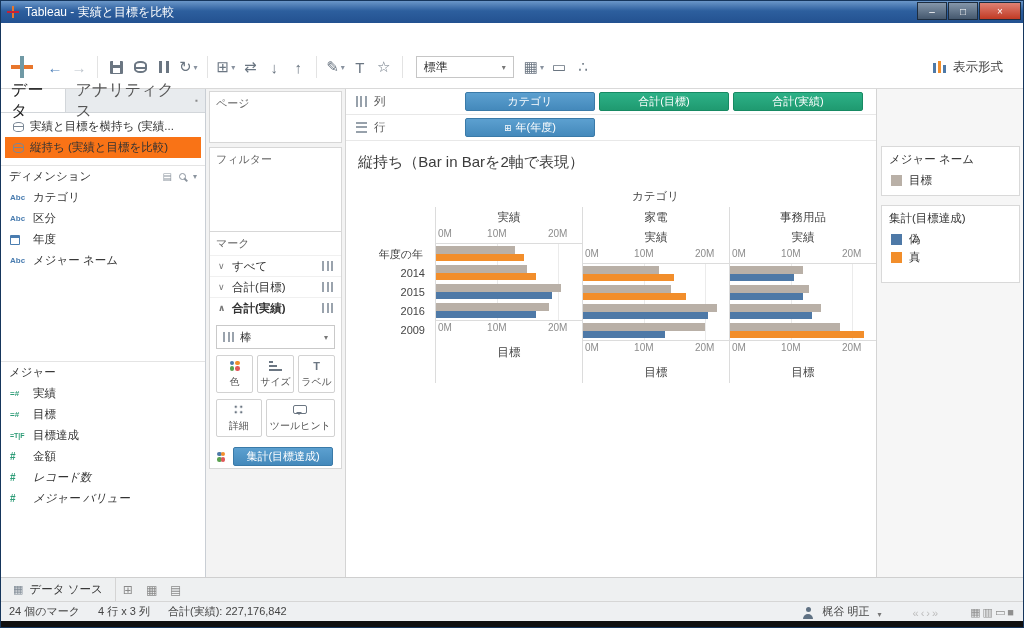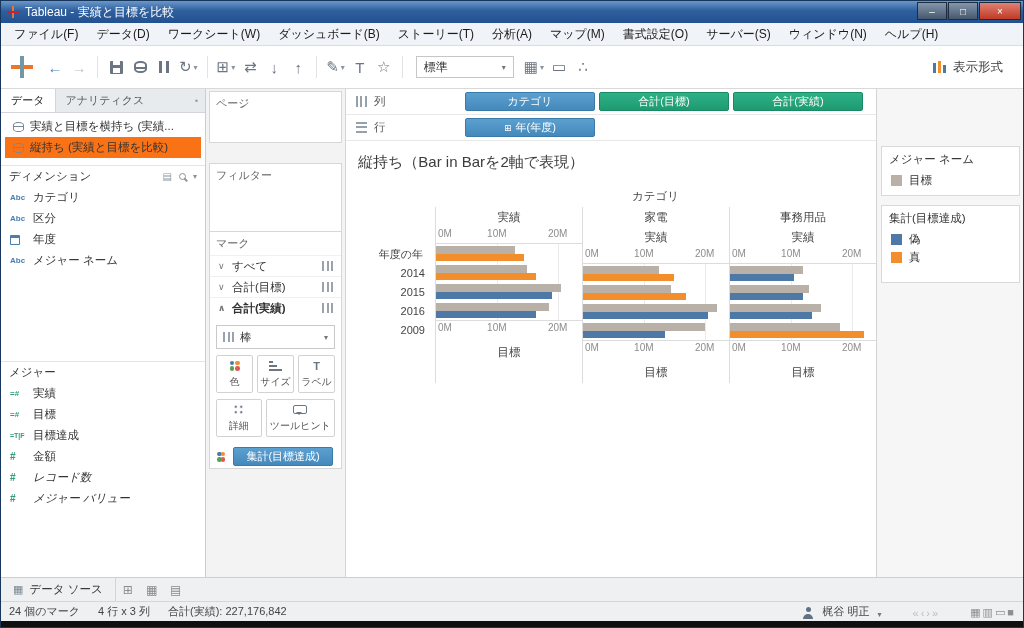--- a/index.html
+++ b/index.html
@@ -39,21 +39,21 @@
 .show-me{margin-left:auto;display:flex;align-items:center;gap:6px;font-size:12.5px;color:#3a3a3a;padding-right:12px}
 .sm-ico{width:14px;height:12px;background:linear-gradient(#4e79a7,#4e79a7) 0 2px/3px 10px no-repeat,linear-gradient(#f28e2b,#f28e2b) 5px 0/3px 12px no-repeat,linear-gradient(#4e79a7,#4e79a7) 10px 4px/3px 8px no-repeat}
 
 
 .main{position:absolute;top:88px;left:0;width:100%;height:488px}
 
 
 .data-pane{position:absolute;left:0;top:0;width:205px;height:100%;background:#fff;border-right:1px solid #c9ced4}
 .dp-tabs{height:24px;display:flex;background:#e8ebee;border-bottom:1px solid #d2d6da;align-items:stretch}
 .dp-tabs-items{display:flex}
-.dp-tab{padding:0 10px;font-size:11px;color:#555;display:flex;align-items:center}
+.dp-tab{padding:0 10px;font-size:16px;color:#555;display:flex;align-items:center}
 .dp-tab.active{background:#fff;border-right:1px solid #d2d6da;color:#222}
 .dp-pin{margin-left:auto;color:#8a8a8a;font-size:8px;padding:0 7px;display:flex;align-items:center}
 .dp-sources{padding:3px 4px 2px}
 .dp-source{height:21px;display:flex;align-items:center;gap:6px;padding:0 8px;font-size:11.5px;color:#333;white-space:nowrap;overflow:hidden}
 .dp-source.selected{background:#f97316}
 .src-ico{width:11px;height:10px;border:1.5px solid #7a8795;border-radius:5px/3px;position:relative;flex:none}
 .src-ico::before{content:'';position:absolute;left:-1px;right:-1px;top:1px;height:2px;border-bottom:1.5px solid #7a8795}
 .dp-sec-head{height:22px;display:flex;align-items:center;padding:0 8px;font-size:11.5px;color:#333;border-top:1px solid #e4e4e4;margin-top:5px}
 .dp-sec-icons{margin-left:auto;display:flex;gap:7px;align-items:center;color:#8b949e;font-size:10px}
 .mag{width:7px;height:7px;border:1.5px solid #8b949e;border-radius:50%;position:relative;display:inline-block}
@@ -65,21 +65,21 @@
 .measure .f-ico{color:#2e9c77}
 .cal-ico{width:10px;height:10px;border:1.5px solid #4a7db0;border-top-width:3px;border-radius:1px;margin-left:3px;margin-right:13px;flex:none}
 .italic{font-style:italic}
 .measures-sec{position:absolute;top:267px;left:0;right:0}
 
 
 .cards-col{position:absolute;left:205px;top:0;width:140px;height:100%;background:#f3f3f3;border-right:1px solid #d4d4d4}
 .card{position:absolute;left:3px;right:3px;background:#fff;border:1px solid #d7d7d7}
 .card-title{font-size:11px;color:#666;padding:4px 6px}
 #card-pages{top:2px;height:52px}
-#card-filters{top:74px;height:95px}
+#card-filters{top:58px;height:95px}
 #card-marks{top:142px;height:238px}
 .marks-layer{height:21px;display:flex;align-items:center;gap:5px;padding:0 8px;font-size:11.5px;color:#333;border-top:1px solid #f0f0f0}
 .marks-layer.bold{font-weight:bold}
 .mcaret{font-size:9px;color:#777;width:9px}
 .mini-bars{width:11px;height:10px;background:repeating-linear-gradient(90deg,#9aa3ad 0 2px,transparent 2px 4.5px);flex:none}
 .ml-right{margin-left:auto}
 .mark-dd{margin:7px 6px 0;height:24px;border:1px solid #c9c9c9;display:flex;align-items:center;padding:0 6px;font-size:11.5px;color:#333;gap:6px}
 .marks-btns{display:flex;gap:4px;margin:6px 6px 0}
 .mbtn{flex:1;height:38px;border:1px solid #d2d2d2;border-radius:2px;background:#fff;display:flex;flex-direction:column;align-items:center;justify-content:center;gap:3px}
 .mbtn .lbl{font-size:10px;color:#555;white-space:nowrap}
@@ -178,33 +178,20 @@
   <div class="titlebar">
     <span class="tb-appicon"></span>
     <span>Tableau - 実績と目標を比較</span>
     <div class="win-btns">
       <div class="win-btn">–</div>
       <div class="win-btn">□</div>
       <div class="win-btn close">×</div>
     </div>
   </div>
 
-  <div class="menubar">
-      <div class="menu-item">ファイル(F)</div>
-      <div class="menu-item">データ(D)</div>
-      <div class="menu-item">ワークシート(W)</div>
-      <div class="menu-item">ダッシュボード(B)</div>
-      <div class="menu-item">ストーリー(T)</div>
-      <div class="menu-item">分析(A)</div>
-      <div class="menu-item">マップ(M)</div>
-      <div class="menu-item">書式設定(O)</div>
-      <div class="menu-item">サーバー(S)</div>
-      <div class="menu-item">ウィンドウ(N)</div>
-      <div class="menu-item">ヘルプ(H)</div>
-    </div>
 
   <div class="toolbar">
     <span class="tb-logo"></span>
     <div class="tb-icons">
         <div class="tb-btn accent">
           <span class="tb-glyph">←</span>
         </div>
         <div class="tb-btn dim">
           <span class="tb-glyph">→</span>
         </div>

